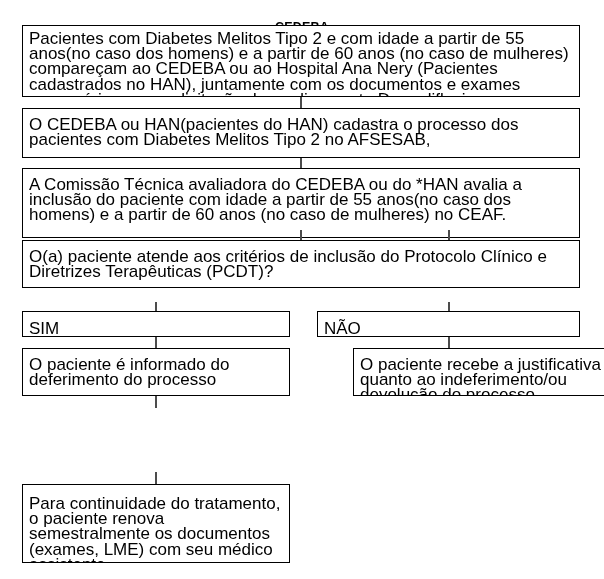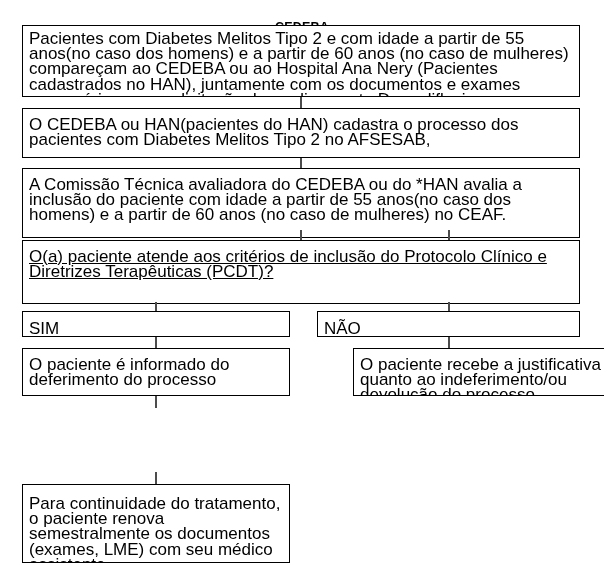--- a/index.html
+++ b/index.html
@@ -82,21 +82,21 @@
 
   <div class="connector" style="left:300px; top:158px; height:10px;"></div>
 
   <div class="node pad-b" style="left:22px; top:168px; width:558px; height:70px;">
     <span class="txt">A Comissão Técnica avaliadora do CEDEBA  ou do *HAN avalia a inclusão do paciente com idade a partir de 55 anos(no caso dos homens) e a partir de 60 anos (no caso de mulheres) no CEAF.</span>
   </div>
 
   <div class="connector" style="left:300px; top:230px; height:10px;"></div>
   <div class="connector" style="left:448px; top:230px; height:10px;"></div>
 
-  <div class="node pad-b" style="left:22px; top:240px; width:558px; height:64px;text-decoration:underline;">
+  <div class="node pad-b" style="left:22px; top:240px; width:558px; height:48px;">
     <span class="txt">O(a) paciente atende aos critérios de inclusão do Protocolo Clínico e Diretrizes Terapêuticas (PCDT)?</span>
   </div>
 
   <div class="connector" style="left:155px; top:302px; height:9px;"></div>
   <div class="connector" style="left:448px; top:302px; height:9px;"></div>
 
   <div class="node branch" style="left:317px; top:311px; width:263px; height:26px;">
     <span class="txt">NÃO</span>
   </div>
 

